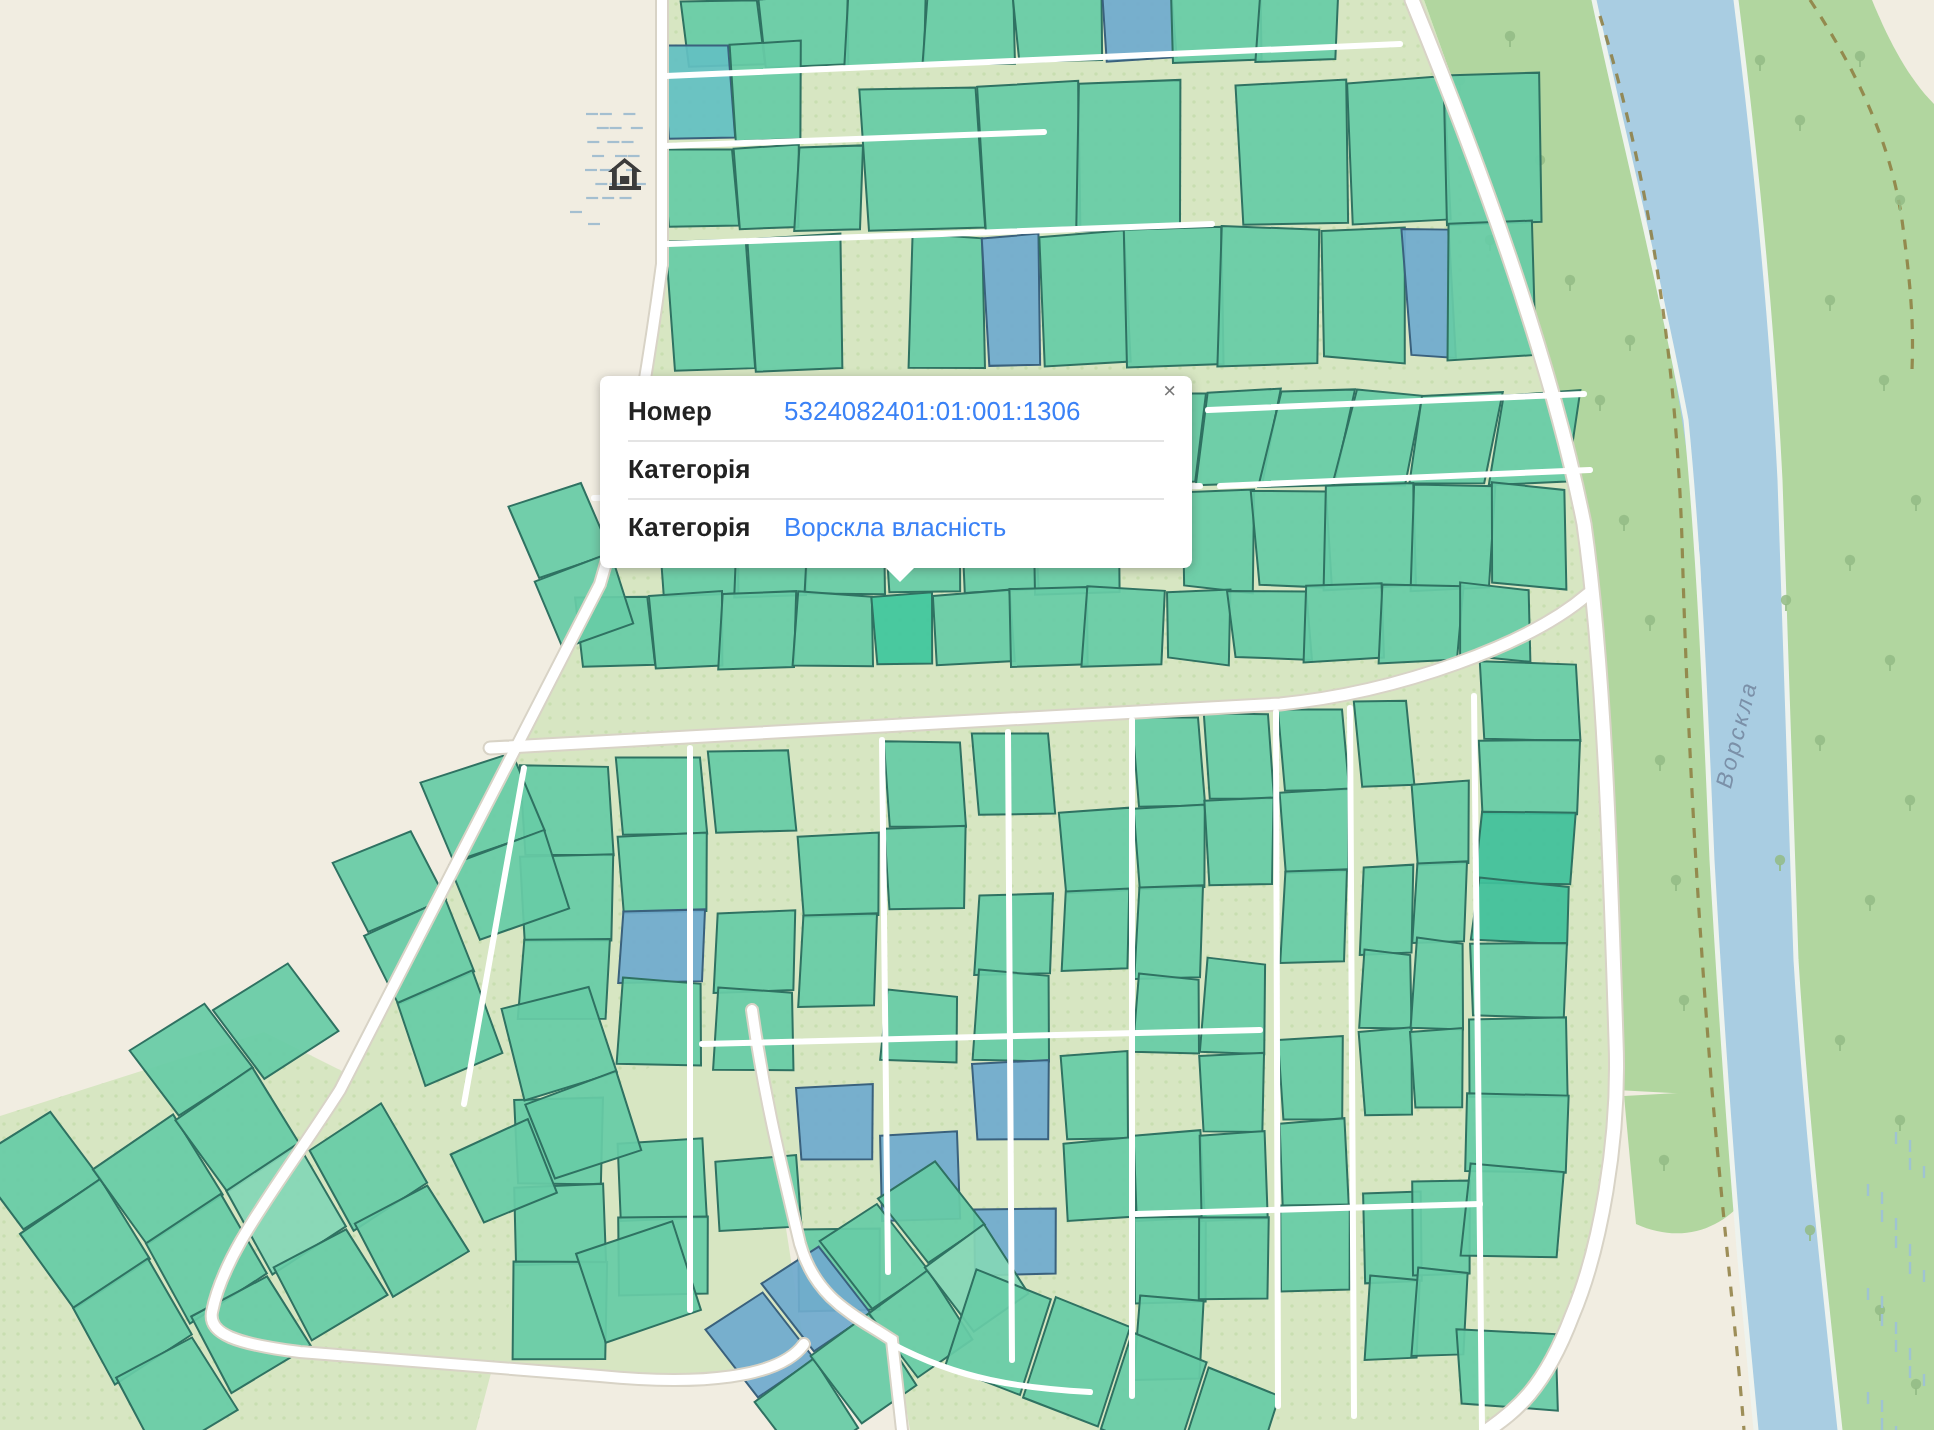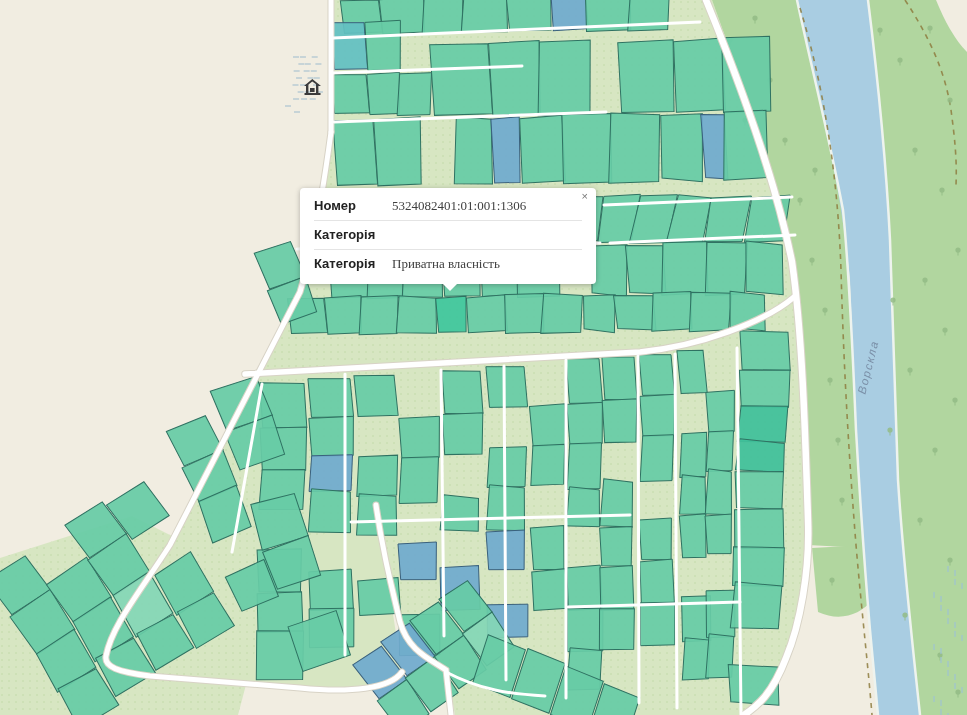--- a/index.html
+++ b/index.html
@@ -24,21 +24,21 @@
 
   
   .popup{
     position:absolute;left:300px;top:188px;width:296px;box-sizing:border-box;
     background:#fff;border-radius:4px;box-shadow:0 1px 5px rgba(50,50,50,.35);
     padding:4px 14px 6px 14px;color:#333;font-size:13px;line-height:18px;
   }
   .popup .prow{display:flex;padding:5px 0;}
   .popup .prow + .prow{border-top:1px solid #e4e4e4;align-items:center;}
   .popup .plabel{flex:0 0 78px;font-weight:700;color:#222;}
-  .popup .pvalue{flex:1;color:#404040;font-family:Liberation Serif, serif;}
+  .popup .pvalue{flex:1;color:#3b82f6;}
   .popup .close{
     position:absolute;top:1px;right:6px;border:0;background:none;cursor:pointer;
     color:#777;font-size:11px;line-height:11px;padding:2px;font-family:inherit;
   }
   .popup .tail{
     position:absolute;bottom:-16px;left:141px;width:0;height:0;
     border:9px solid transparent;border-top-color:#fff;
   }
 </style>
 </head>
@@ -1090,16 +1090,16 @@
   <button class="close">×</button>
   <div class="prow">
     <div class="plabel">Номер</div>
     <div class="pvalue">5324082401:01:001:1306</div>
   </div>
   <div class="prow">
     <div class="plabel">Категорія</div>
   </div>
   <div class="prow">
     <div class="plabel">Категорія</div>
-    <div class="pvalue">Приватна власність</div>
+    <div class="pvalue">Ворскла власність</div>
   </div>
   <div class="tail"></div>
 </div>
 
 </body></html>

